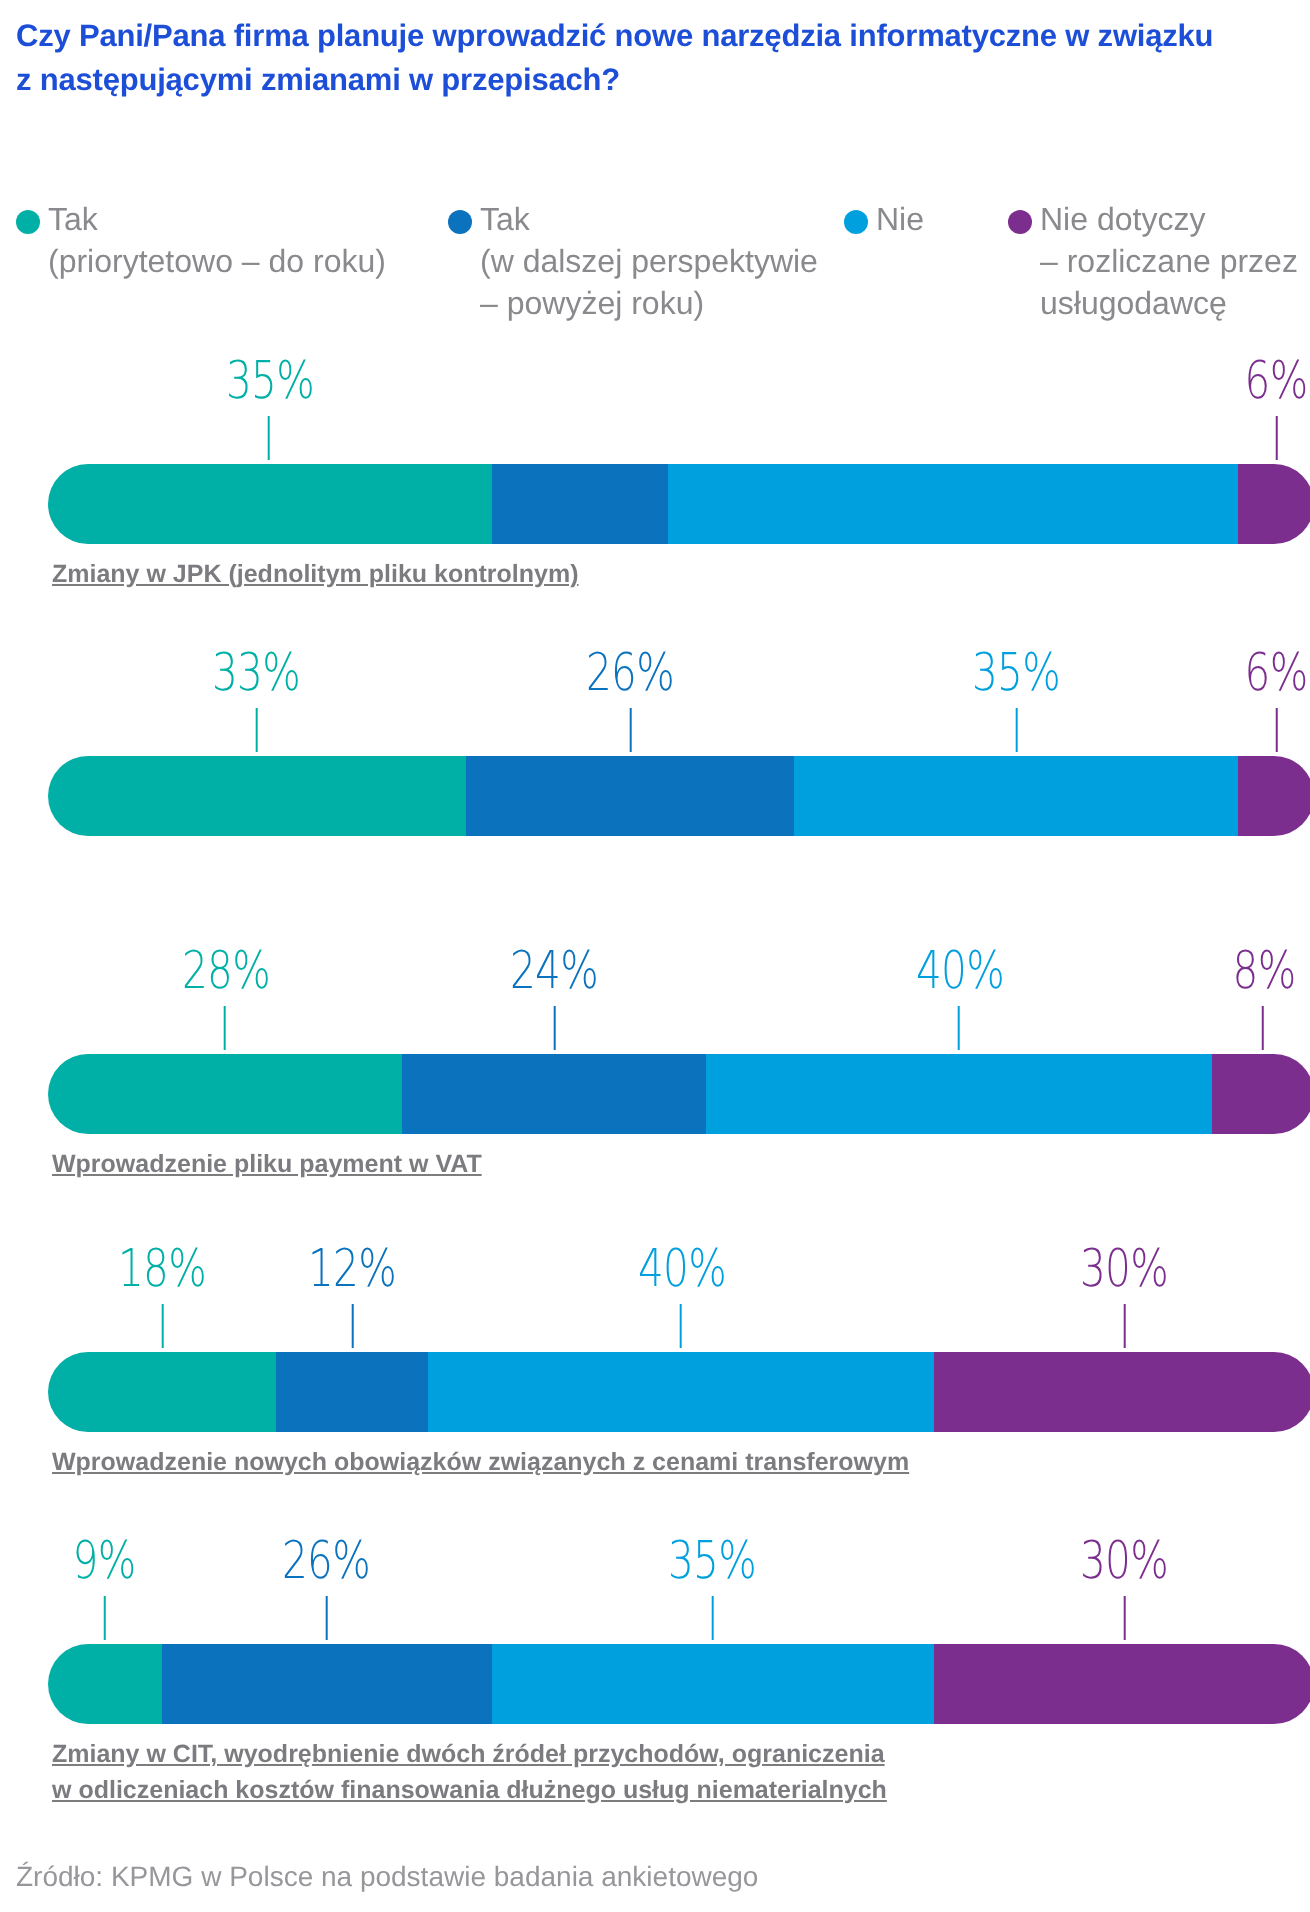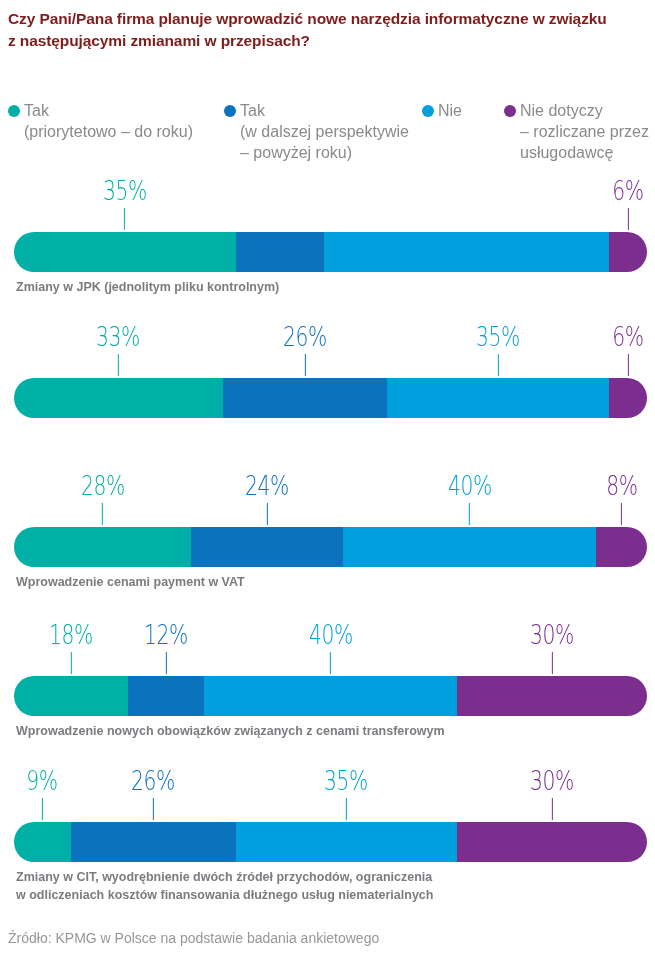--- a/index.html
+++ b/index.html
@@ -18,21 +18,21 @@
 
   
   .title {
     position: absolute;
     left: 8px;
     top: 8px;
     width: 600px;
     font-size: 15.5px;
     font-weight: bold;
     line-height: 1.42;
-    color: #7f1d1d;
+    color: #1d4ed8;
     letter-spacing: -0.1px;
   }
 
   
   .legend {
     position: absolute;
     left: 8px;
     top: 100px;
     width: 647px;
     height: 62px;
@@ -65,22 +65,23 @@
 
   
   .rows {
     position: absolute;
     left: 0;
     top: 0;
     width: 655px;
   }
   .row {
     position: absolute;
-    left: 2px;
+    left: 12px;
     width: 554px;
+    text-decoration: underline;
   }
   .row.r0 { top: 176px; }
   .row.r1 { top: 322px; }
   .row.r2 { top: 471px; }
   .row.r3 { top: 620px; }
   .row.r4 { top: 766px; }
 
   .labels-band {
     position: relative;
     height: 56px;
@@ -236,21 +237,21 @@
           <span class="pct" style="color: rgb(123, 46, 142);">8%</span>
           <span class="seg-tick" style="background: rgb(123, 46, 142);"></span>
         </div>
       </div>
     <div class="bar">
         <div class="seg" style="width: 28%; background: rgb(0, 176, 166);"></div>
         <div class="seg" style="width: 24%; background: rgb(11, 114, 190);"></div>
         <div class="seg" style="width: 40%; background: rgb(0, 160, 222);"></div>
         <div class="seg" style="width: 8%; background: rgb(123, 46, 142);"></div>
       </div>
-    <div class="cat-label">Wprowadzenie cenami payment w VAT</div>
+    <div class="cat-label">Wprowadzenie pliku payment w VAT</div>
   </div>
   <div class="row r3">
     <div class="labels-band">
         <div class="seg-label" style="left: 68.97px;">
           <span class="pct" style="color: rgb(0, 176, 166);">18%</span>
           <span class="seg-tick" style="background: rgb(0, 176, 166);"></span>
         </div>
         <div class="seg-label" style="left: 163.92px;">
           <span class="pct" style="color: rgb(11, 114, 190);">12%</span>
           <span class="seg-tick" style="background: rgb(11, 114, 190);"></span>

